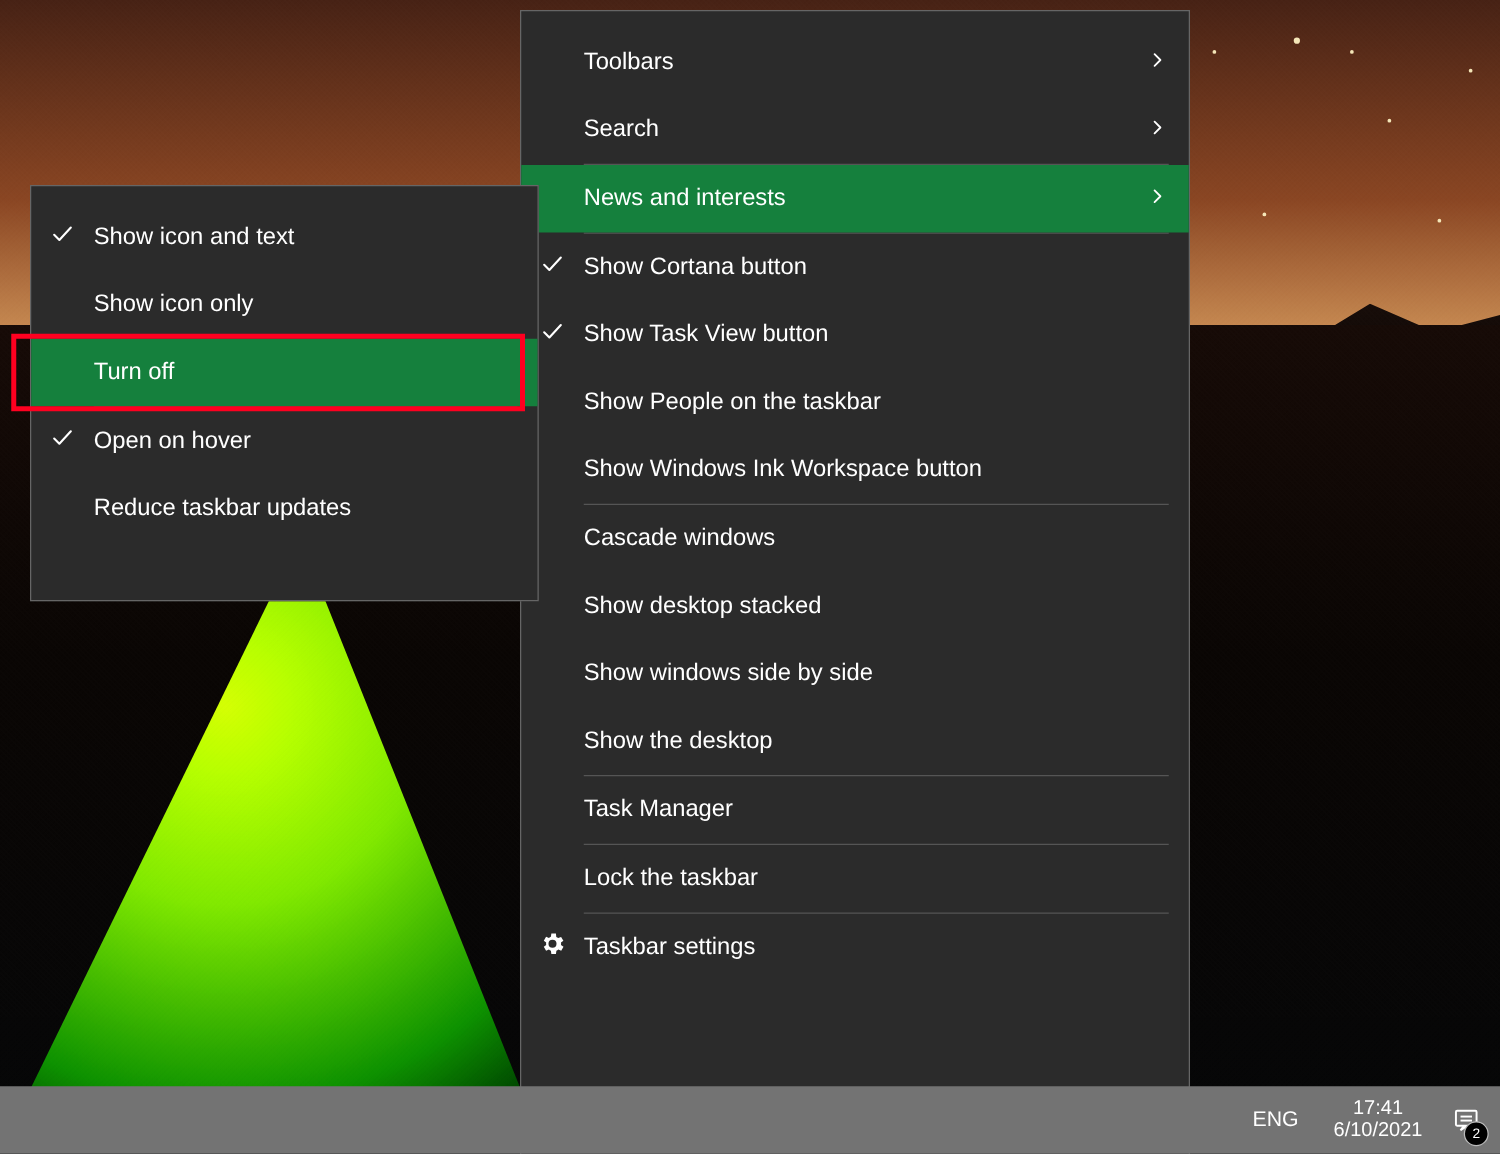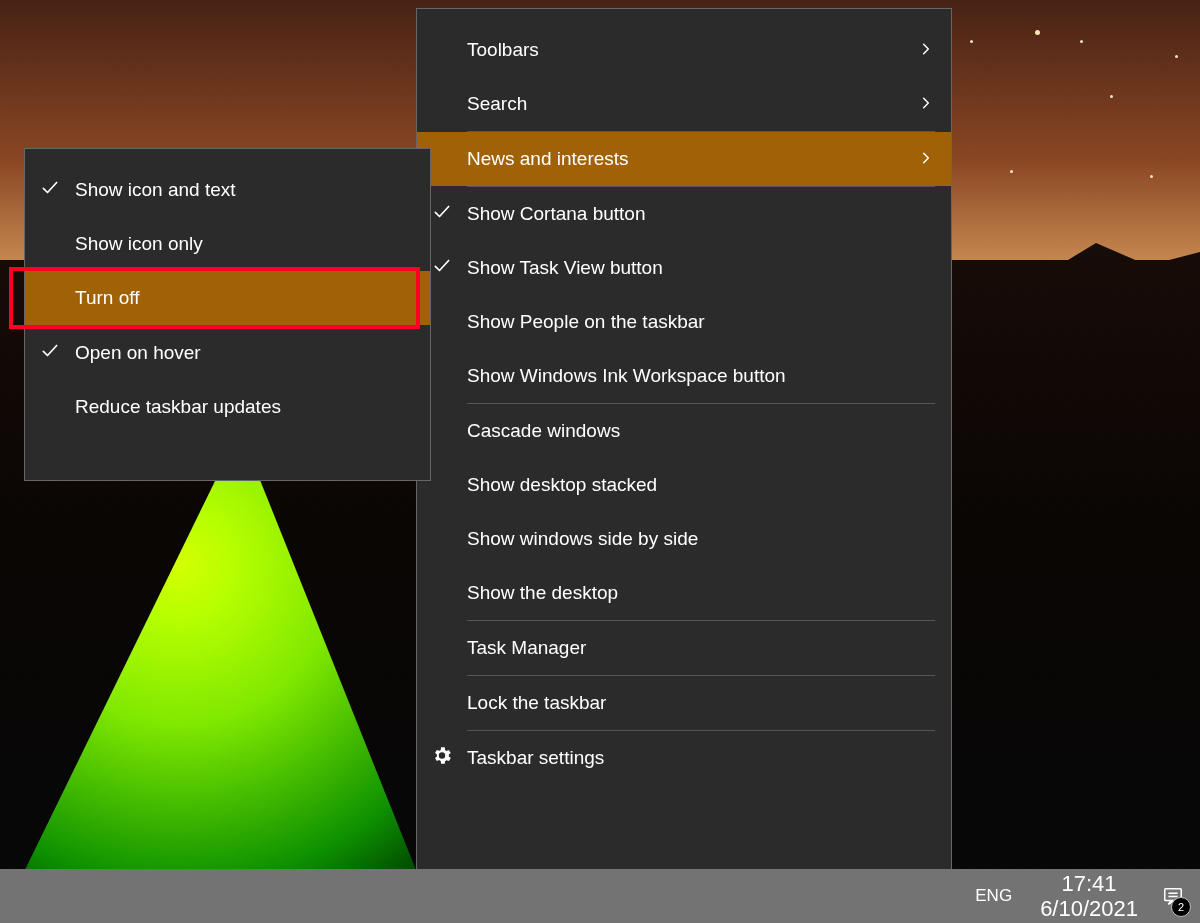--- a/index.html
+++ b/index.html
@@ -8,30 +8,30 @@
   .sky-bottom{position:absolute;left:0;right:0;top:260px;bottom:0;background:linear-gradient(#170b07,#0a0604 40%,#060708)}
   .star{position:absolute;width:3px;height:3px;background:#f4e6b8;border-radius:50%}
   .tent{position:absolute;left:20px;top:430px;width:400px;height:450px;background:radial-gradient(circle at 40% 30%,#d3ff2e 0%,#8bde17 40%,#228b13 80%,#0b3d06 100%);clip-path:polygon(55% 0,100% 100%,0 100%);filter:contrast(1.05) saturate(1.2)}
   .mountain{position:absolute;right:0;top:225px;width:260px;height:90px;background:linear-gradient(#1b0f0b,#0b0604);clip-path:polygon(0 90%,20% 40%,40% 55%,60% 20%,80% 45%,100% 30%,100% 100%,0 100%)}
   .noise{position:absolute;inset:0;opacity:.15;pointer-events:none;background:repeating-linear-gradient(45deg,rgba(255,255,255,.04) 0 1px,transparent 1px 3px),repeating-linear-gradient(-45deg,rgba(0,0,0,.04) 0 1px,transparent 1px 3px)}
   
   .menu{position:absolute;background:#2b2b2b;border:1px solid #666;box-shadow:none}
   .main-menu{left:416px;top:8px;width:534px;height:912px}
   .sub-menu{left:24px;top:148px;width:405px;height:317px}
   .item{position:relative;display:flex;align-items:center;height:54px;padding-left:50px;cursor:default;white-space:nowrap}
-  .item.selected{background:#a16207}
+  .item.selected{background:#15803d}
   .item .arrow{position:absolute;right:18px;top:50%;transform:translateY(-50%)}
   .sep{height:1px;background:#555;margin:0 16px 0 50px}
   .check{position:absolute;left:15px;top:50%;transform:translateY(-50%)}
   .gear{position:absolute;left:14px;top:50%;transform:translateY(-50%)}
   .highlight-box{position:absolute;border:4px solid #ff0020;pointer-events:none}
   
   .taskbar{position:absolute;left:0;right:0;bottom:0;height:54px;background:#737373;display:flex;align-items:center;justify-content:flex-end;padding-right:6px;font-size:17px}
   .tray-lang{padding:0 14px;height:100%;display:flex;align-items:center}
-  .tray-clock{padding:0 14px;height:100%;display:flex;flex-direction:column;align-items:center;justify-content:center;font-size:22px;line-height:1.15}
+  .tray-clock{padding:0 14px;height:100%;display:flex;flex-direction:column;align-items:center;justify-content:center;font-size:16px;line-height:1.15}
   .tray-action{width:42px;height:100%;display:flex;align-items:center;justify-content:center;position:relative}
   .tray-action svg{display:block}
   .badge{position:absolute;right:3px;bottom:6px;width:18px;height:18px;border-radius:50%;background:#000;border:1px solid #bbb;font-size:11px;display:flex;align-items:center;justify-content:center}
   svg{overflow:visible}
 </style>
 </head>
 <body>
 
 <div class="bg">
   <div class="sky-top"></div>

